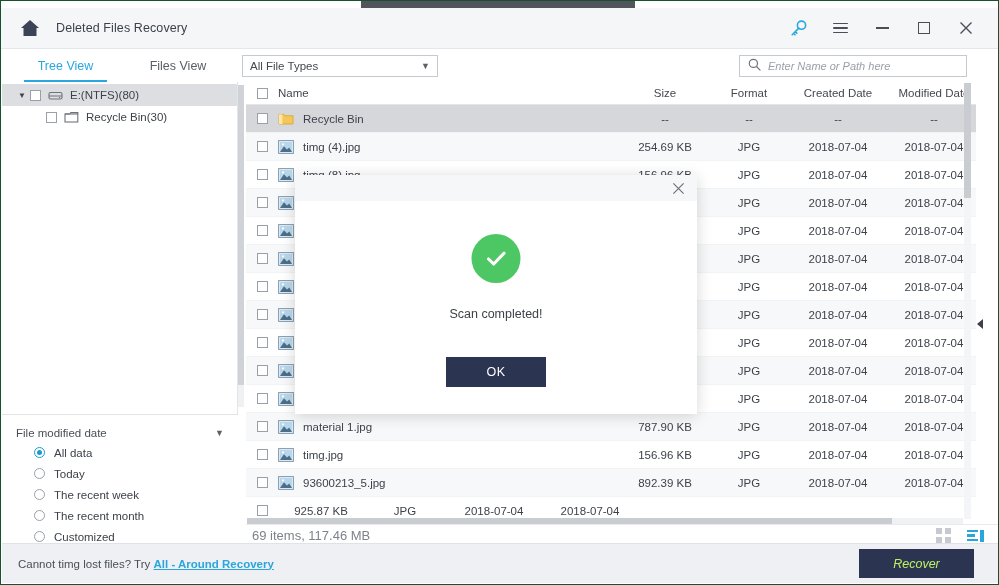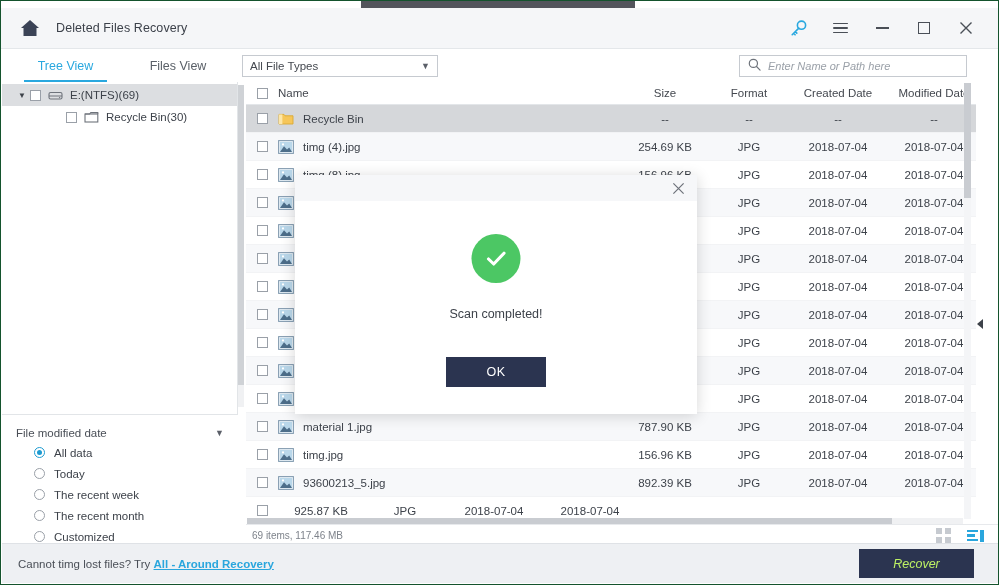--- a/index.html
+++ b/index.html
@@ -101,21 +101,21 @@
     font-size: 11.5px; color: #3d424a;
   }
   .tree-row.sel { background: #dcdee1; }
   .caret { width: 16px; text-align: center; font-size: 8px; color: #3d424a; margin-left: 12px;}
   .cb {
     width: 11px; height: 11px; border: 1.2px solid #9aa0a8; background: #fff;
     display: inline-block; flex: 0 0 auto;
   }
   .tree-row .cb { margin-right: 7px; }
   .tree-ico { width: 15px; height: 13px; margin-right: 7px; display:flex; align-items:center; }
-  .tree-row.child { padding-left: 64px; }
+  .tree-row.child { padding-left: 44px; }
 
   
   .filter-pane {
     position: absolute; left: 0; bottom: 0; width: 236px; height: 122px;
     background: #fff; border-top: 1px solid #e2e5e8;
     padding: 8px 0 0 0;
   }
   .fp-head {
     display: flex; align-items: center;
     font-size: 11.5px; color: #4a4f57;
@@ -190,21 +190,21 @@
     width: 0; height: 0;
     border-top: 5px solid transparent; border-bottom: 5px solid transparent;
     border-right: 6px solid #3d424a;
   }
 
   
   .statusbar {
     position: absolute; left: 245px; top: 523px; width: 752px; height: 22px;
     display: flex; align-items: center;
     border-top: 1px solid #e7e9ec;
-    font-size: 10px; color: #7e838b;
+    font-size: 13px; color: #7e838b;
   }
   .statusbar .st-text { margin-left: 6px; }
   .view-icons { margin-left: auto; display:flex; align-items:center; gap: 16px; margin-right: 14px;}
   .grid-ico { display: grid; grid-template-columns: 6px 6px; grid-template-rows: 6px 6px; gap: 3px;}
   .grid-ico i { display:block; background:#c6cad0; }
   .list-ico { display:flex; align-items:center; gap:2px; }
   .list-ico .bars { display:flex; flex-direction:column; gap:2px; }
   .list-ico .bars i { display:block; height:2.6px; background:#2aa6dd; }
   .list-ico .bars i:nth-child(1){ width:11px;}
   .list-ico .bars i:nth-child(2){ width:8px;}
@@ -331,21 +331,21 @@
       <div class="tree-row sel">
         <span class="caret">▼</span>
         <span class="cb"></span>
         <span class="tree-ico">
           <svg width="15" height="13" viewBox="0 0 15 13">
             <rect x="1" y="3.5" width="13" height="6.5" rx="1.6" fill="none" stroke="#6e737b" stroke-width="1.1"></rect>
             <path d="M1 7 L14 7" stroke="#6e737b" stroke-width="1"></path>
             <circle cx="11.6" cy="8.6" r="0.7" fill="#6e737b"></circle>
           </svg>
         </span>
-        <span>E:(NTFS)(69)</span>
+        <span>E:(NTFS)(80)</span>
       </div>
       <div class="tree-row child">
         <span class="cb" style="margin-right:7px"></span>
         <span class="tree-ico">
           <svg width="15" height="13" viewBox="0 0 15 13">
             <path d="M1 3 L5.5 3 L6.8 1.6 L13.8 1.6 L13.8 3" fill="none" stroke="#6e737b" stroke-width="1.1"></path>
             <rect x="1" y="3" width="12.8" height="8" fill="none" stroke="#6e737b" stroke-width="1.1"></rect>
           </svg>
         </span>
         <span>Recycle Bin(30)</span>

